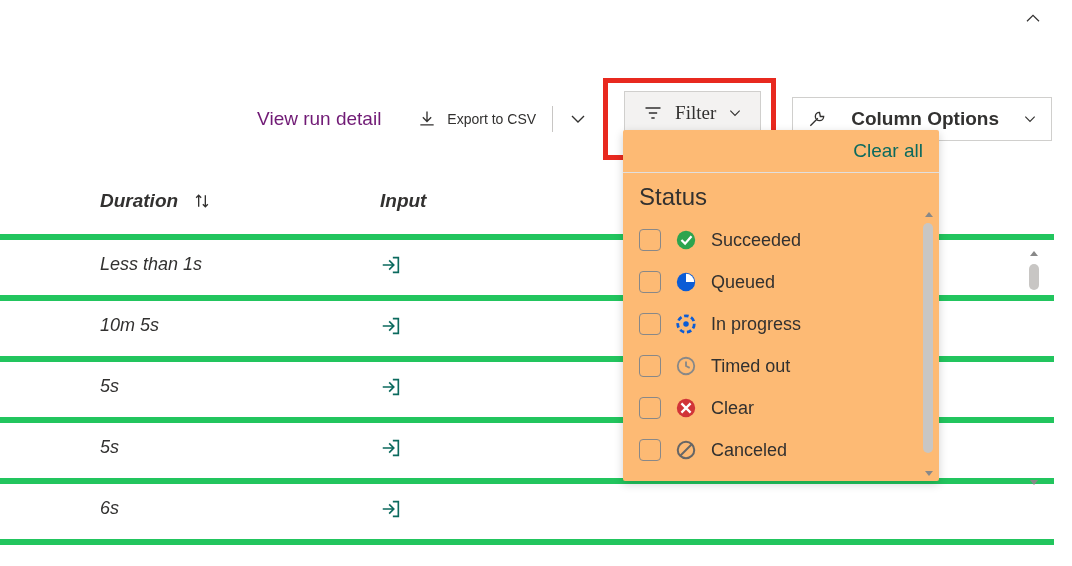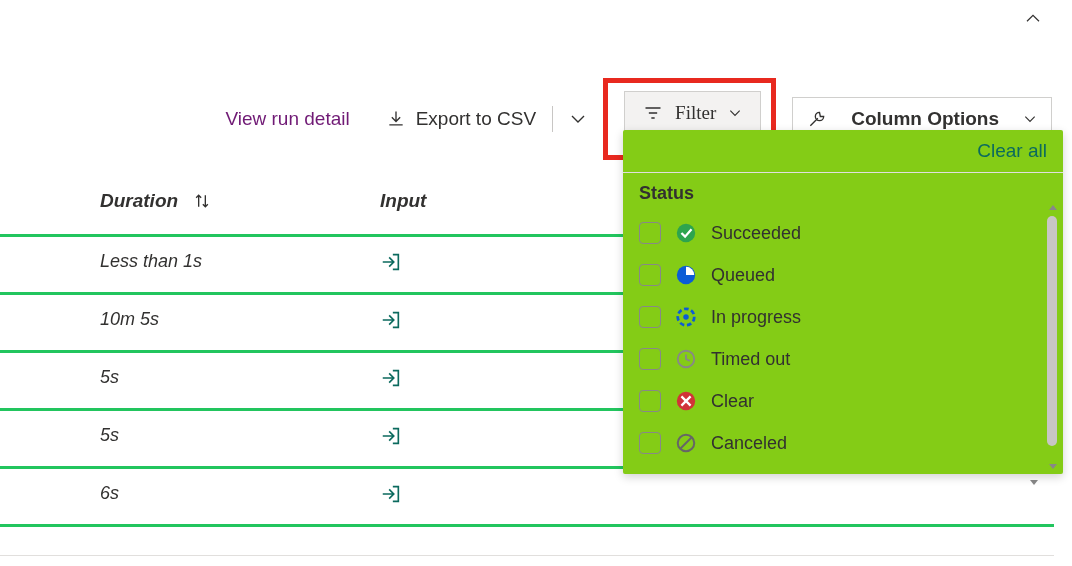--- a/index.html
+++ b/index.html
@@ -21,21 +21,21 @@
 
     .toolbar {
       position: absolute;
       top: 78px; left: 0; right: 0;
       display: flex; align-items: center;
       justify-content: flex-end;
       padding-right: 20px;
       gap: 16px;
     }
     .link-teal { color: #701a75; font-size: 19px; cursor: pointer; }
-    .toolbar-item { display: flex; align-items: center; gap: 10px; font-size: 19px; cursor: pointer; }
+    .toolbar-item { display: flex; align-items: center; gap: 10px; font-size: 14px; cursor: pointer; }
     .divider { width: 1px; height: 26px; background: #c8c6c4; }
 
     .filter-wrap {
       border: 5px solid #e8291f;
       padding: 8px 10px 20px 16px;
       display: inline-flex;
       position: relative;
     }
     .filter-btn {
       background: #f3f2f1;
@@ -63,39 +63,39 @@
       display: flex;
       padding: 0 0 22px 100px;
       font-size: 19px; font-weight: 600;
     }
     .th-dur { width: 280px; display: flex; align-items: center; gap: 14px; }
     .th-inp { }
     .tbody { }
     .trow {
       display: flex;
       padding: 14px 0 14px 100px;
-      border-top: 3px solid #22c55e;
+      border-top: 6px solid #22c55e;
       font-size: 18px;
     }
     .td-dur { width: 280px; }
     .td-inp { }
 
     .dropdown {
       position: absolute;
       top: 130px; left: 623px;
-      width: 440px;
-      background: #84cc16;
+      width: 316px;
+      background: #fdba74;
       box-shadow: 0 3px 10px rgba(0,0,0,0.18);
       border-radius: 2px;
       z-index: 50;
     }
     .dd-header { display: flex; justify-content: flex-end; padding: 10px 16px; }
     .dd-clearall { color: #0b6a5e; font-size: 19px; cursor: pointer; }
     .dd-divider { height: 1px; background: #e1dfdd; }
-    .dd-title { font-size: 18px; padding: 10px 16px 6px; color: #323130; font-weight: bold; }
+    .dd-title { font-size: 24px; padding: 10px 16px 6px; color: #323130; }
     .dd-list { padding: 2px 1px 10px 16px; position: relative; }
     .dd-item {
       display: flex; align-items: center; gap: 14px;
       padding: 10px 0;
       font-size: 18px;
     }
     .dd-check {
       width: 22px; height: 22px;
       border: 1.5px solid #888; border-radius: 4px;
     }

